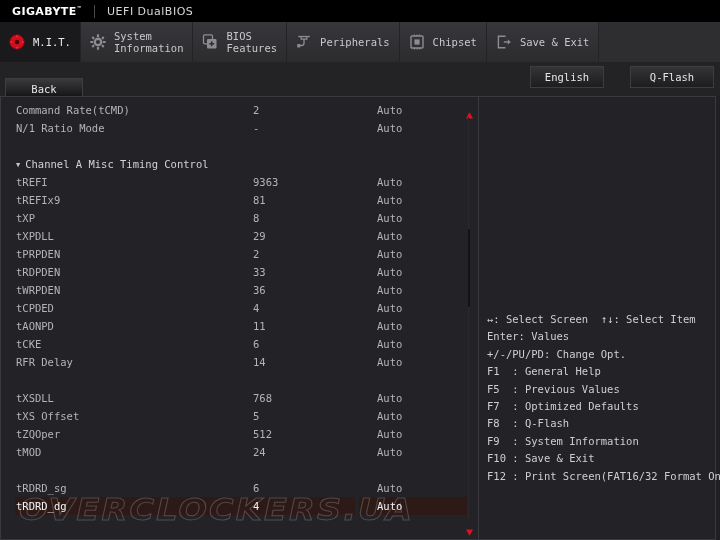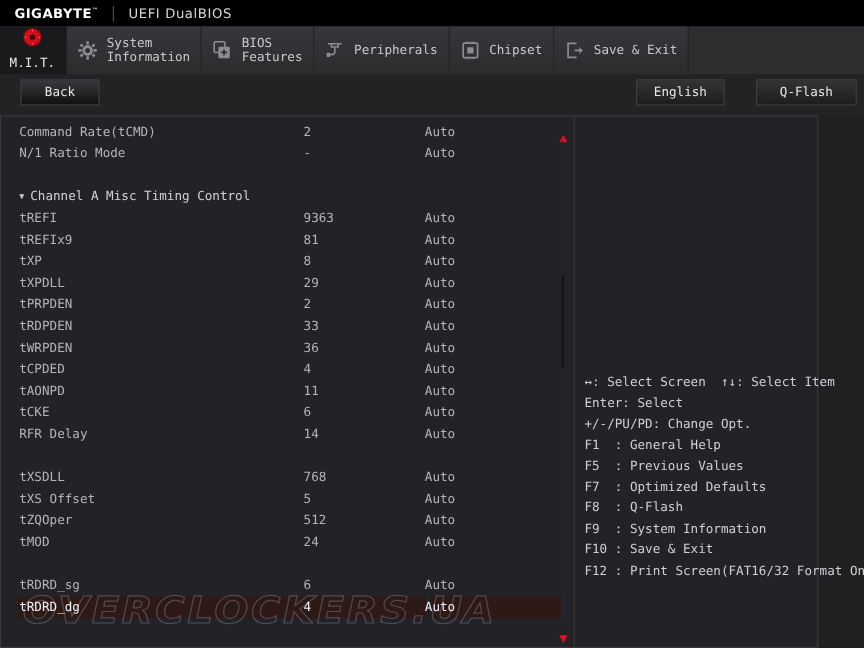--- a/index.html
+++ b/index.html
@@ -28,49 +28,49 @@
   }
 
   
   .navbar { height: 40px; background: #2e2e31; display: flex; align-items: stretch; }
   .tab {
     position: relative; display: flex; align-items: center; gap: 7px;
     padding: 0 9px 0 8px; border-right: 1px solid #232326;
     font-size: 10.5px; color: #c9c9cc; line-height: 12px;
     background: linear-gradient(180deg,#37373b 0%, #2c2c2f 100%);
   }
-  .tab.active { background: #1a1a1c; color: #e8e8ea; flex-direction: column; }
+  .tab.active { background: #1a1a1c; color: #e8e8ea; }
   .tab-label { white-space: pre-line; }
   .tab-icon { width: 18px; height: 18px; flex: none; display:block; }
 
   
   .subbar { height: 34px; background: #232326; position: relative; }
   .btn {
     position: absolute; top: 4px; height: 22px;
     background: linear-gradient(180deg,#343437 0%,#1d1d1f 100%);
     border: 1px solid #3d3d41; color: #e6e6e8;
     font-size: 10.5px; display: flex; align-items: center; justify-content: center;
   }
-  .btn-back { left: 17px; width: 66px; background: linear-gradient(180deg,#3a3a3e 0%,#101011 100%); }
+  .btn-back { left: 5px; width: 78px; background: linear-gradient(180deg,#3a3a3e 0%,#101011 100%); margin-top: 12px; }
   .btn-lang { right: 116px; width: 74px; }
   .btn-qflash { right: 6px; width: 84px; }
 
   
   .body { position: absolute; top: 96px; left: 0; width: 720px; height: 444px; display: flex; }
 
   .listpanel {
     position: relative; width: 478px; height: 444px;
     background: #232327; border: 1px solid #3a3a3e; border-right: none;
   }
   .listinner { position: absolute; left: 0; top: 4px; right: 16px; }
   .row { position: relative; height: 18px; display: flex; align-items: center; }
   .row.blank { height: 18px; }
   .cell-name { position: absolute; left: 15px; font-size: 10.5px; color: #b4b4b8; }
   .cell-val  { position: absolute; left: 252px; font-size: 10.5px; color: #b4b4b8; }
-  .cell-opt  { position: absolute; left: 353px; font-size: 10.5px; color: #b4b4b8; }
+  .cell-opt  { position: absolute; left: 376px; font-size: 10.5px; color: #b4b4b8; }
   .row.header .cell-name { left: 15px; color: #d2d2d6; }
   .tri { color: #c9c9cc; font-size: 7px; margin-right: 5px; position: relative; top: -1px; }
 
   .row.selected .cell-name,
   .row.selected .cell-val,
   .row.selected .cell-opt { color: #f2f2f4; }
   .hl-a { position: absolute; left: 14px; width: 340px; top: 0; height: 18px; background: #2d1a17; }
   .hl-b { position: absolute; left: 358px; width: 108px; top: 0; height: 18px; background: #2d1a17; }
   .row.selected .cell-name, .row.selected .cell-val, .row.selected .cell-opt { z-index: 2; }
 
@@ -86,21 +86,21 @@
   .watermark {
     position: absolute; left: 18px; bottom: 14px; width: 440px; height: 34px;
     font-family: "DejaVu Sans", "Liberation Sans", sans-serif;
     font-size: 31px; font-style: italic; font-weight: bold; letter-spacing: 2px;
     color: transparent; -webkit-text-stroke: 1px rgba(140,140,148,0.40);
     white-space: nowrap; pointer-events: none; transform: scaleX(1.08); transform-origin: left center;
   }
 
   
   .helppanel {
-    position: relative; width: 204px; height: 444px;
+    position: relative; width: 238px; height: 444px;
     background: #232327; border: 1px solid #3a3a3e;
   }
   .help-top { height: 208px; }
   .help-keys { position: absolute; left: 0; top: 208px; right: 0; padding: 6px 0 0 8px; }
   .hk { font-size: 10.5px; color: #cfcfd3; line-height: 17.4px; white-space: pre; }
 </style>
 </head>
 <body>
 
 <div id="app">
@@ -328,21 +328,21 @@
         </span>
       </div>
 
       <div class="watermark">OVERCLOCKERS.UA</div>
     </div>
 
     <div class="helppanel">
       <div class="help-top"></div>
       <div class="help-keys" id="help-root">
           <div class="hk">↔: Select Screen  ↑↓: Select Item</div>
-          <div class="hk">Enter: Select</div>
+          <div class="hk">Enter: Values</div>
           <div class="hk">+/-/PU/PD: Change Opt.</div>
           <div class="hk">F1  : General Help</div>
           <div class="hk">F5  : Previous Values</div>
           <div class="hk">F7  : Optimized Defaults</div>
           <div class="hk">F8  : Q-Flash</div>
           <div class="hk">F9  : System Information</div>
           <div class="hk">F10 : Save &amp; Exit</div>
           <div class="hk">F12 : Print Screen(FAT16/32 Format Only)</div>
         </div>
     </div>

